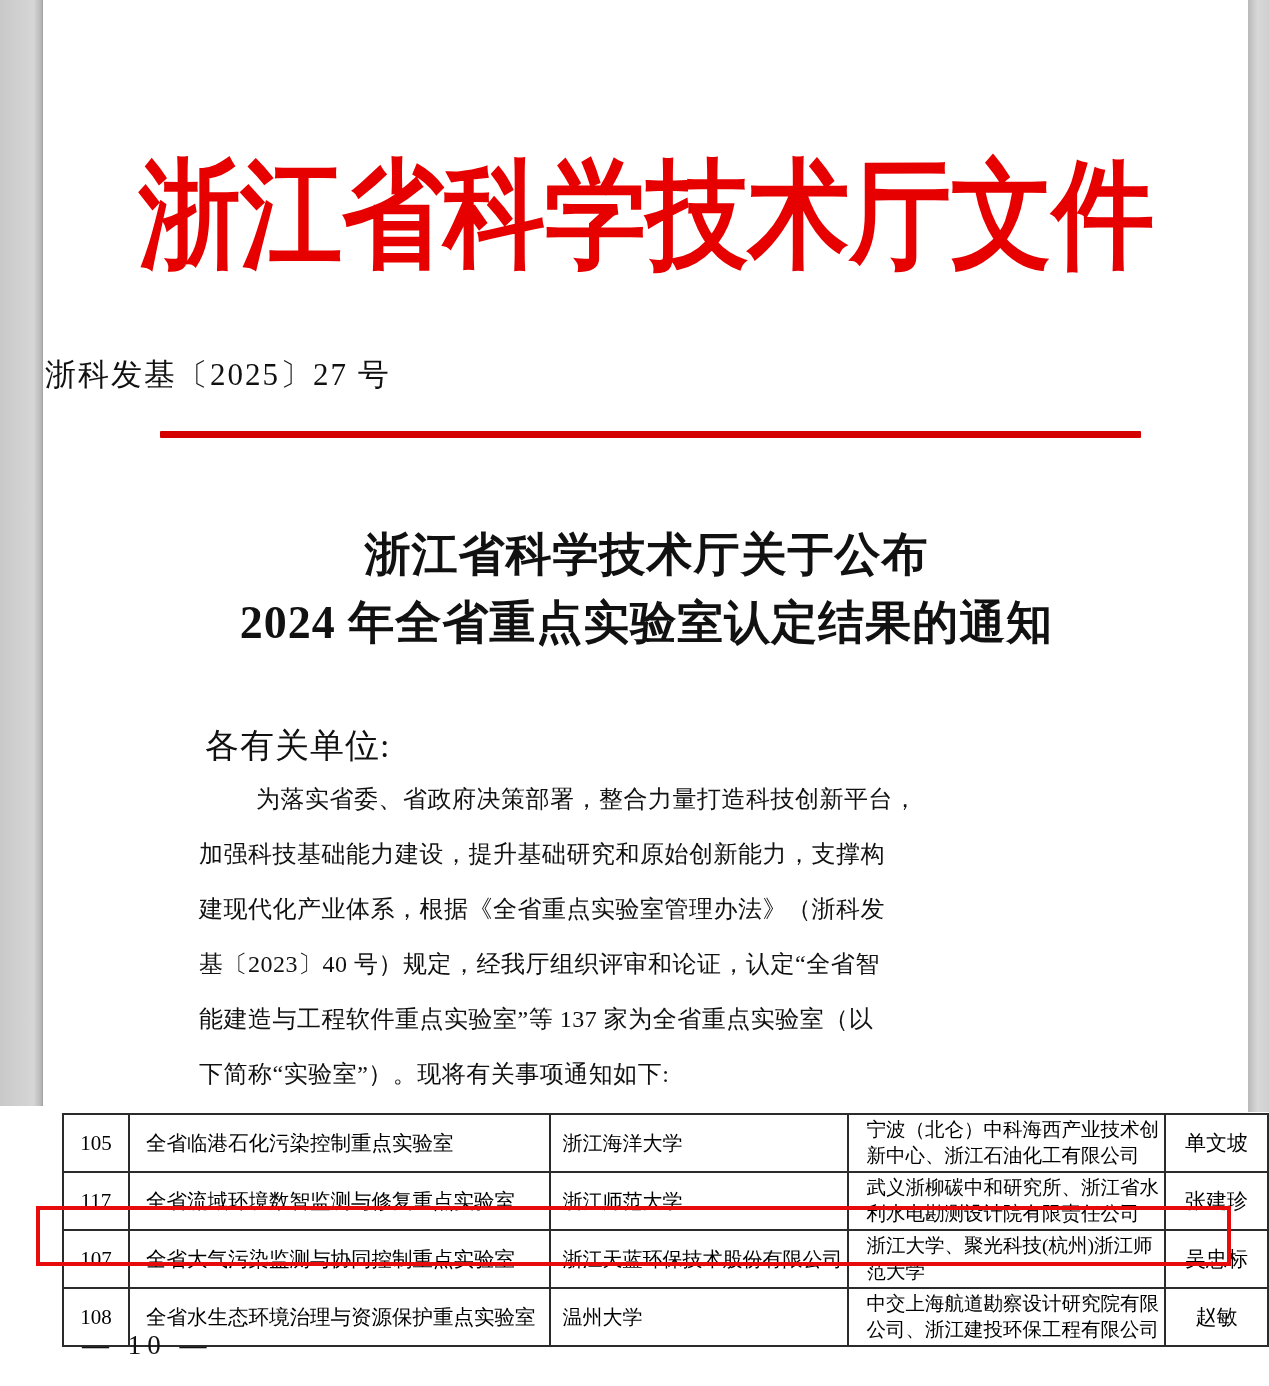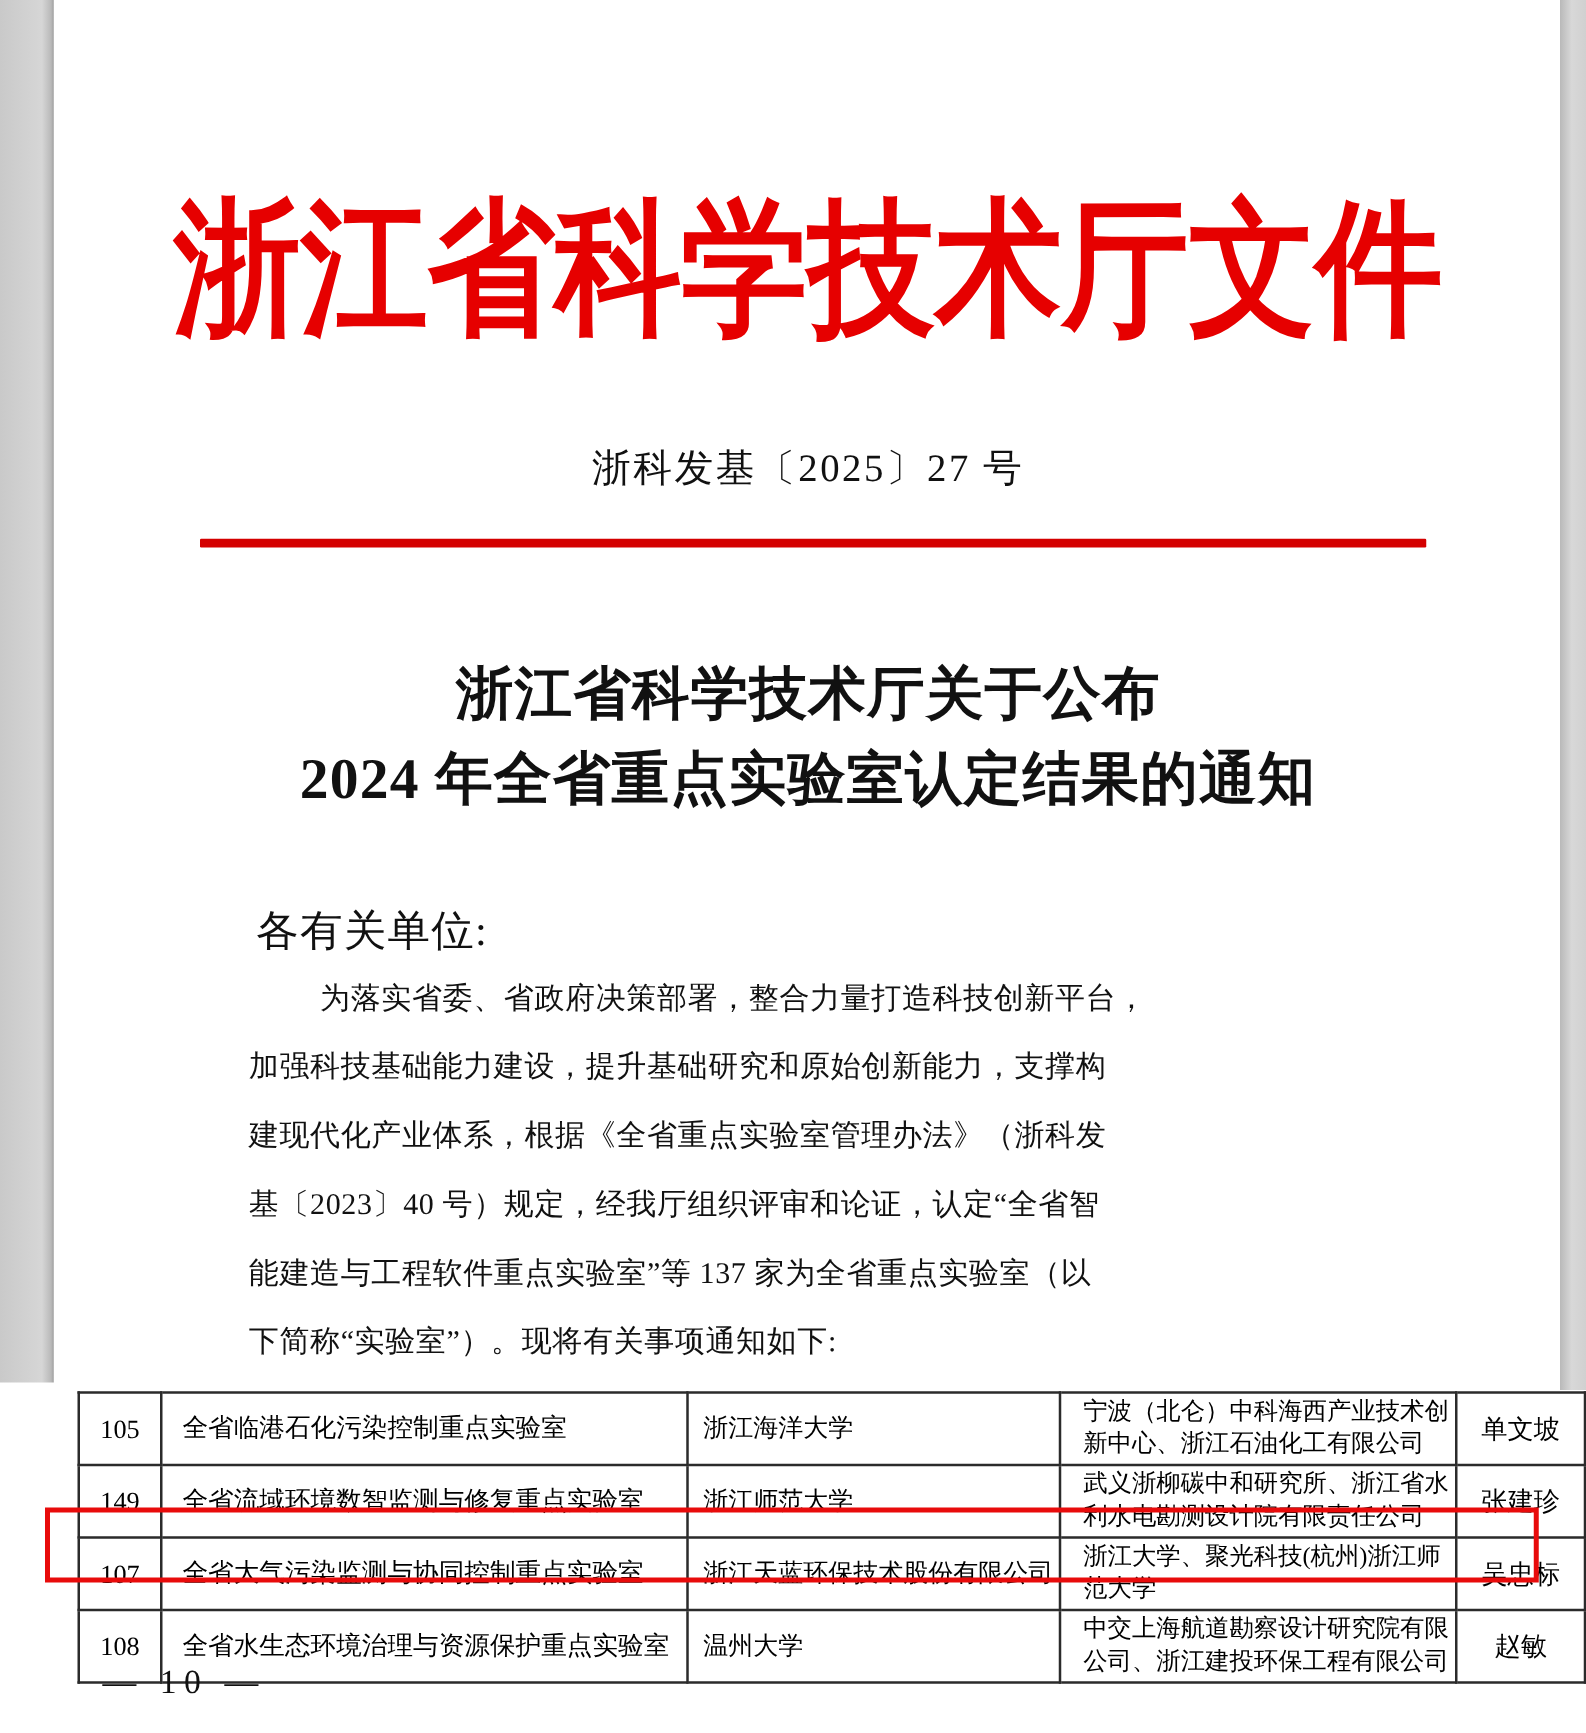--- a/index.html
+++ b/index.html
@@ -15,21 +15,21 @@
   .gutter-right{
     position:absolute;left:1248px;top:0;width:21px;height:1112px;
     background:linear-gradient(to right,#b9b9b9 0%,#d8d8d8 45%,#d0d0d0 100%);
   }
   .agency-title{
     position:absolute;left:45px;top:146px;width:1203px;height:140px;line-height:140px;
     text-align:center;font-size:118px;font-weight:bold;color:#e60000;
     transform:scaleX(0.86);transform-origin:center;white-space:nowrap;
   }
   .doc-number{
-    position:absolute;left:45px;top:352px;width:1203px;text-align:center;
+    position:absolute;left:45px;top:352px;width:1203px;text-align:left;
     font-size:31px;line-height:46px;letter-spacing:2px;
   }
   .red-rule{
     position:absolute;left:160px;top:431px;width:981px;height:7px;
     background:#d40000;border-radius:1px;
   }
   .notice-title{
     position:absolute;left:45px;top:521px;width:1203px;text-align:center;
     font-size:46px;font-weight:bold;line-height:68px;letter-spacing:1px;
   }
@@ -96,21 +96,21 @@
   <table class="results-table">
     <tbody>
       <tr class="r-short">
         <td class="c-no">105</td>
         <td class="c-lab">全省临港石化污染控制重点实验室</td>
         <td class="c-inst">浙江海洋大学</td>
         <td class="c-part">宁波（北仑）中科海西产业技术创新中心、浙江石油化工有限公司</td>
         <td class="c-dir">单文坡</td>
       </tr>
       <tr class="r-short">
-        <td class="c-no">149</td>
+        <td class="c-no">117</td>
         <td class="c-lab">全省流域环境数智监测与修复重点实验室</td>
         <td class="c-inst">浙江师范大学</td>
         <td class="c-part">武义浙柳碳中和研究所、浙江省水利水电勘测设计院有限责任公司</td>
         <td class="c-dir">张建珍</td>
       </tr>
       <tr class="r-tall">
         <td class="c-no">107</td>
         <td class="c-lab">全省大气污染监测与协同控制重点实验室</td>
         <td class="c-inst">浙江天蓝环保技术股份有限公司</td>
         <td class="c-part">浙江大学、聚光科技(杭州)浙江师范大学</td>

